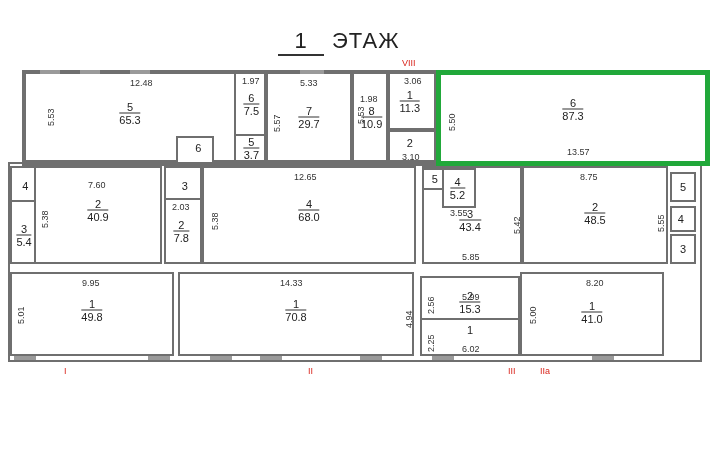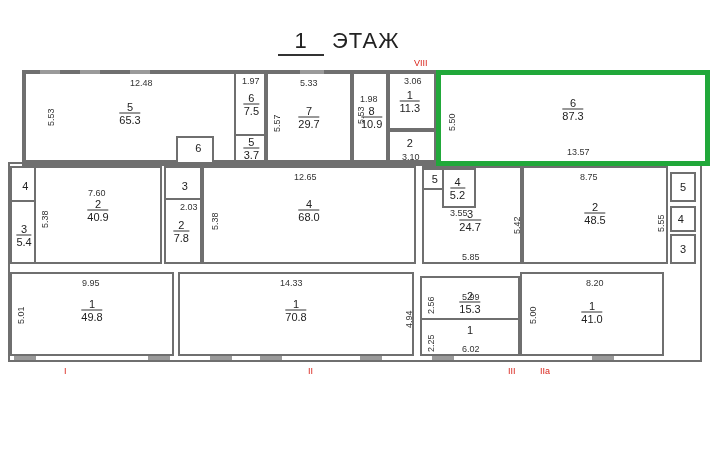--- a/index.html
+++ b/index.html
@@ -99,32 +99,32 @@
     <div class="lbl" style="left:55%;top:55%;">
         <span class="n">3</span>
         <span class="a">5.4</span>
       </div>
   </div>
   <div class="room" style="left:34px;top:166px;width:128px;height:98px;">
     <div class="lbl" style="left:50%;top:45%;">
         <span class="n">2</span>
         <span class="a">40.9</span>
       </div>
-    <span class="dim" style="left:52px;top:20px;">7.60</span>
+    <span class="dim" style="left:52px;top:12px;">7.60</span>
     <span class="dim v" style="left:4px;top:60px;">5.38</span>
   </div>
   <div class="room" style="left:164px;top:166px;width:38px;height:34px;">
     <div class="lbl" style="left:55%;top:60%;"><span>3</span></div>
   </div>
   <div class="room" style="left:164px;top:198px;width:38px;height:66px;">
     <div class="lbl" style="left:45%;top:50%;">
         <span class="n">2</span>
         <span class="a">7.8</span>
       </div>
-    <span class="dim" style="left:14px;top:2px;">2.03</span>
+    <span class="dim" style="left:6px;top:2px;">2.03</span>
   </div>
   <div class="room" style="left:202px;top:166px;width:214px;height:98px;">
     <div class="lbl" style="left:50%;top:45%;">
         <span class="n">4</span>
         <span class="a">68.0</span>
       </div>
     <span class="dim" style="left:90px;top:4px;">12.65</span>
     <span class="dim v" style="left:6px;top:62px;">5.38</span>
   </div>
   <div class="room" style="left:422px;top:168px;width:22px;height:22px;">
@@ -132,21 +132,21 @@
   </div>
   <div class="room" style="left:442px;top:168px;width:34px;height:40px;">
     <div class="lbl" style="left:45%;top:50%;">
         <span class="n">4</span>
         <span class="a">5.2</span>
       </div>
   </div>
   <div class="room" style="left:422px;top:166px;width:100px;height:98px;background:transparent;">
     <div class="lbl" style="left:48%;top:55%;">
         <span class="n">3</span>
-        <span class="a">24.7</span>
+        <span class="a">43.4</span>
       </div>
     <span class="dim" style="left:26px;top:40px;">3.55</span>
     <span class="dim" style="left:38px;top:84px;">5.85</span>
     <span class="dim v" style="left:88px;top:66px;">5.42</span>
   </div>
   <div class="room" style="left:522px;top:166px;width:146px;height:98px;">
     <div class="lbl" style="left:50%;top:48%;">
         <span class="n">2</span>
         <span class="a">48.5</span>
       </div>
@@ -210,14 +210,14 @@
   <div class="win" style="left:210px;top:356px;width:22px;"></div>
   <div class="win" style="left:260px;top:356px;width:22px;"></div>
   <div class="win" style="left:360px;top:356px;width:22px;"></div>
   <div class="win" style="left:432px;top:356px;width:22px;"></div>
   <div class="win" style="left:592px;top:356px;width:22px;"></div>
 
   <span class="mark" style="left:64px;top:366px;">I</span>
   <span class="mark" style="left:308px;top:366px;">II</span>
   <span class="mark" style="left:508px;top:366px;">III</span>
   <span class="mark" style="left:540px;top:366px;">IIa</span>
-  <span class="mark" style="left:402px;top:58px;margin-left:12px;">VIII</span>
+  <span class="mark" style="left:402px;top:58px;">VIII</span>
 </div>
 
 </body></html>

